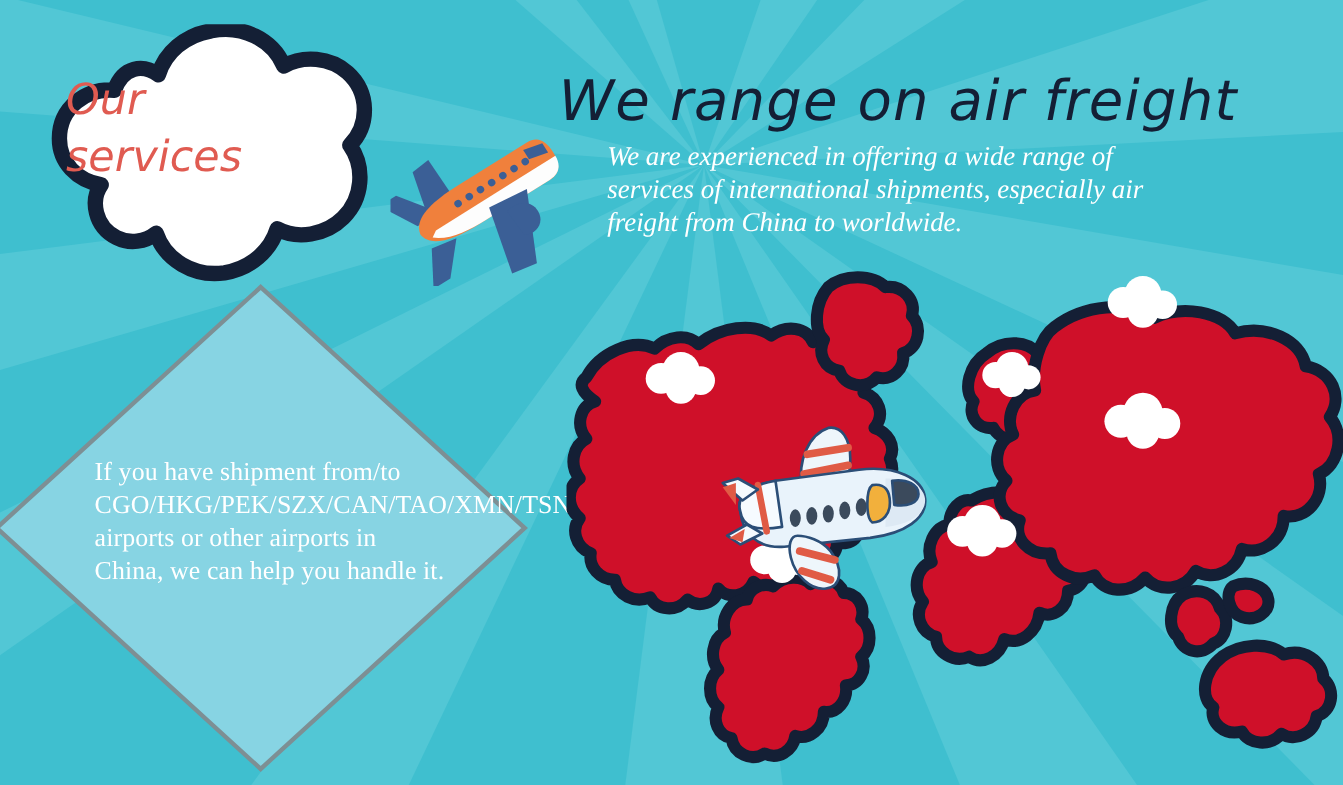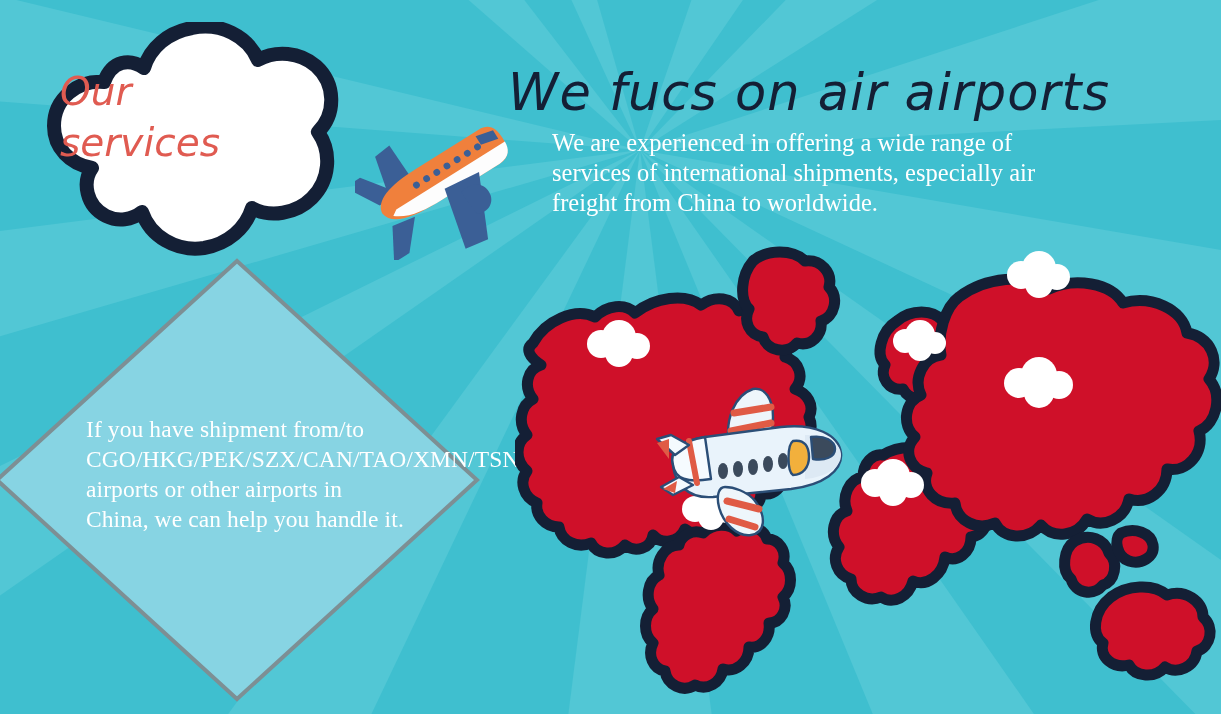--- a/index.html
+++ b/index.html
@@ -43,20 +43,21 @@
     position:absolute;left:508px;top:62px;
     color:#141f35;font-size:51px;line-height:62px;
     font-family:"DejaVu Sans", sans-serif;font-style:italic;font-weight:400;
     letter-spacing:1px;white-space:nowrap;
   }
   .subcopy{
     position:absolute;left:552px;top:128px;width:500px;
     color:#ffffff;font-size:24.5px;line-height:30px;
     font-family:"Liberation Serif", serif;
     white-space:pre-line;
+    font-style:italic;
   }
 
   
   .worldmap{position:absolute;left:515px;top:245px;width:706px;height:455px;}
   .worldmap svg{display:block;width:100%;height:100%;}
 
   
   .plane-top{position:absolute;left:355px;top:108px;width:165px;height:152px;}
   .plane-top svg{display:block;width:100%;height:100%;}
   .plane-center{position:absolute;left:655px;top:383px;width:196px;height:155px;}
@@ -111,21 +112,21 @@
                  C282 30 258 28 240 38
                  C230 14 202 0 174 6
                  C150 10 132 26 126 46
                  C112 36 94 38 86 60 Z" fill="#ffffff" stroke="#141f35" stroke-width="14" stroke-linejoin="round"></path>
       </g>
     </svg>
   </div>
   <div class="cloud-text">Our
 services</div>
 
-  <div class="headline">We fucs on air airports</div>
+  <div class="headline">We range on air freight</div>
   <div class="subcopy">We are experienced in offering a wide range of services of international shipments, especially air freight from China to worldwide.</div>
 
   <div class="worldmap">
     <svg viewBox="0 0 706 455" aria-hidden="true">
       <g fill="#cf1029" stroke="#141f35" stroke-width="11" stroke-linejoin="round" stroke-linecap="round">
 
         <path d="M18 98
                  C30 76 60 62 80 72
                  C92 60 110 58 120 68
                  C140 52 170 48 186 60

